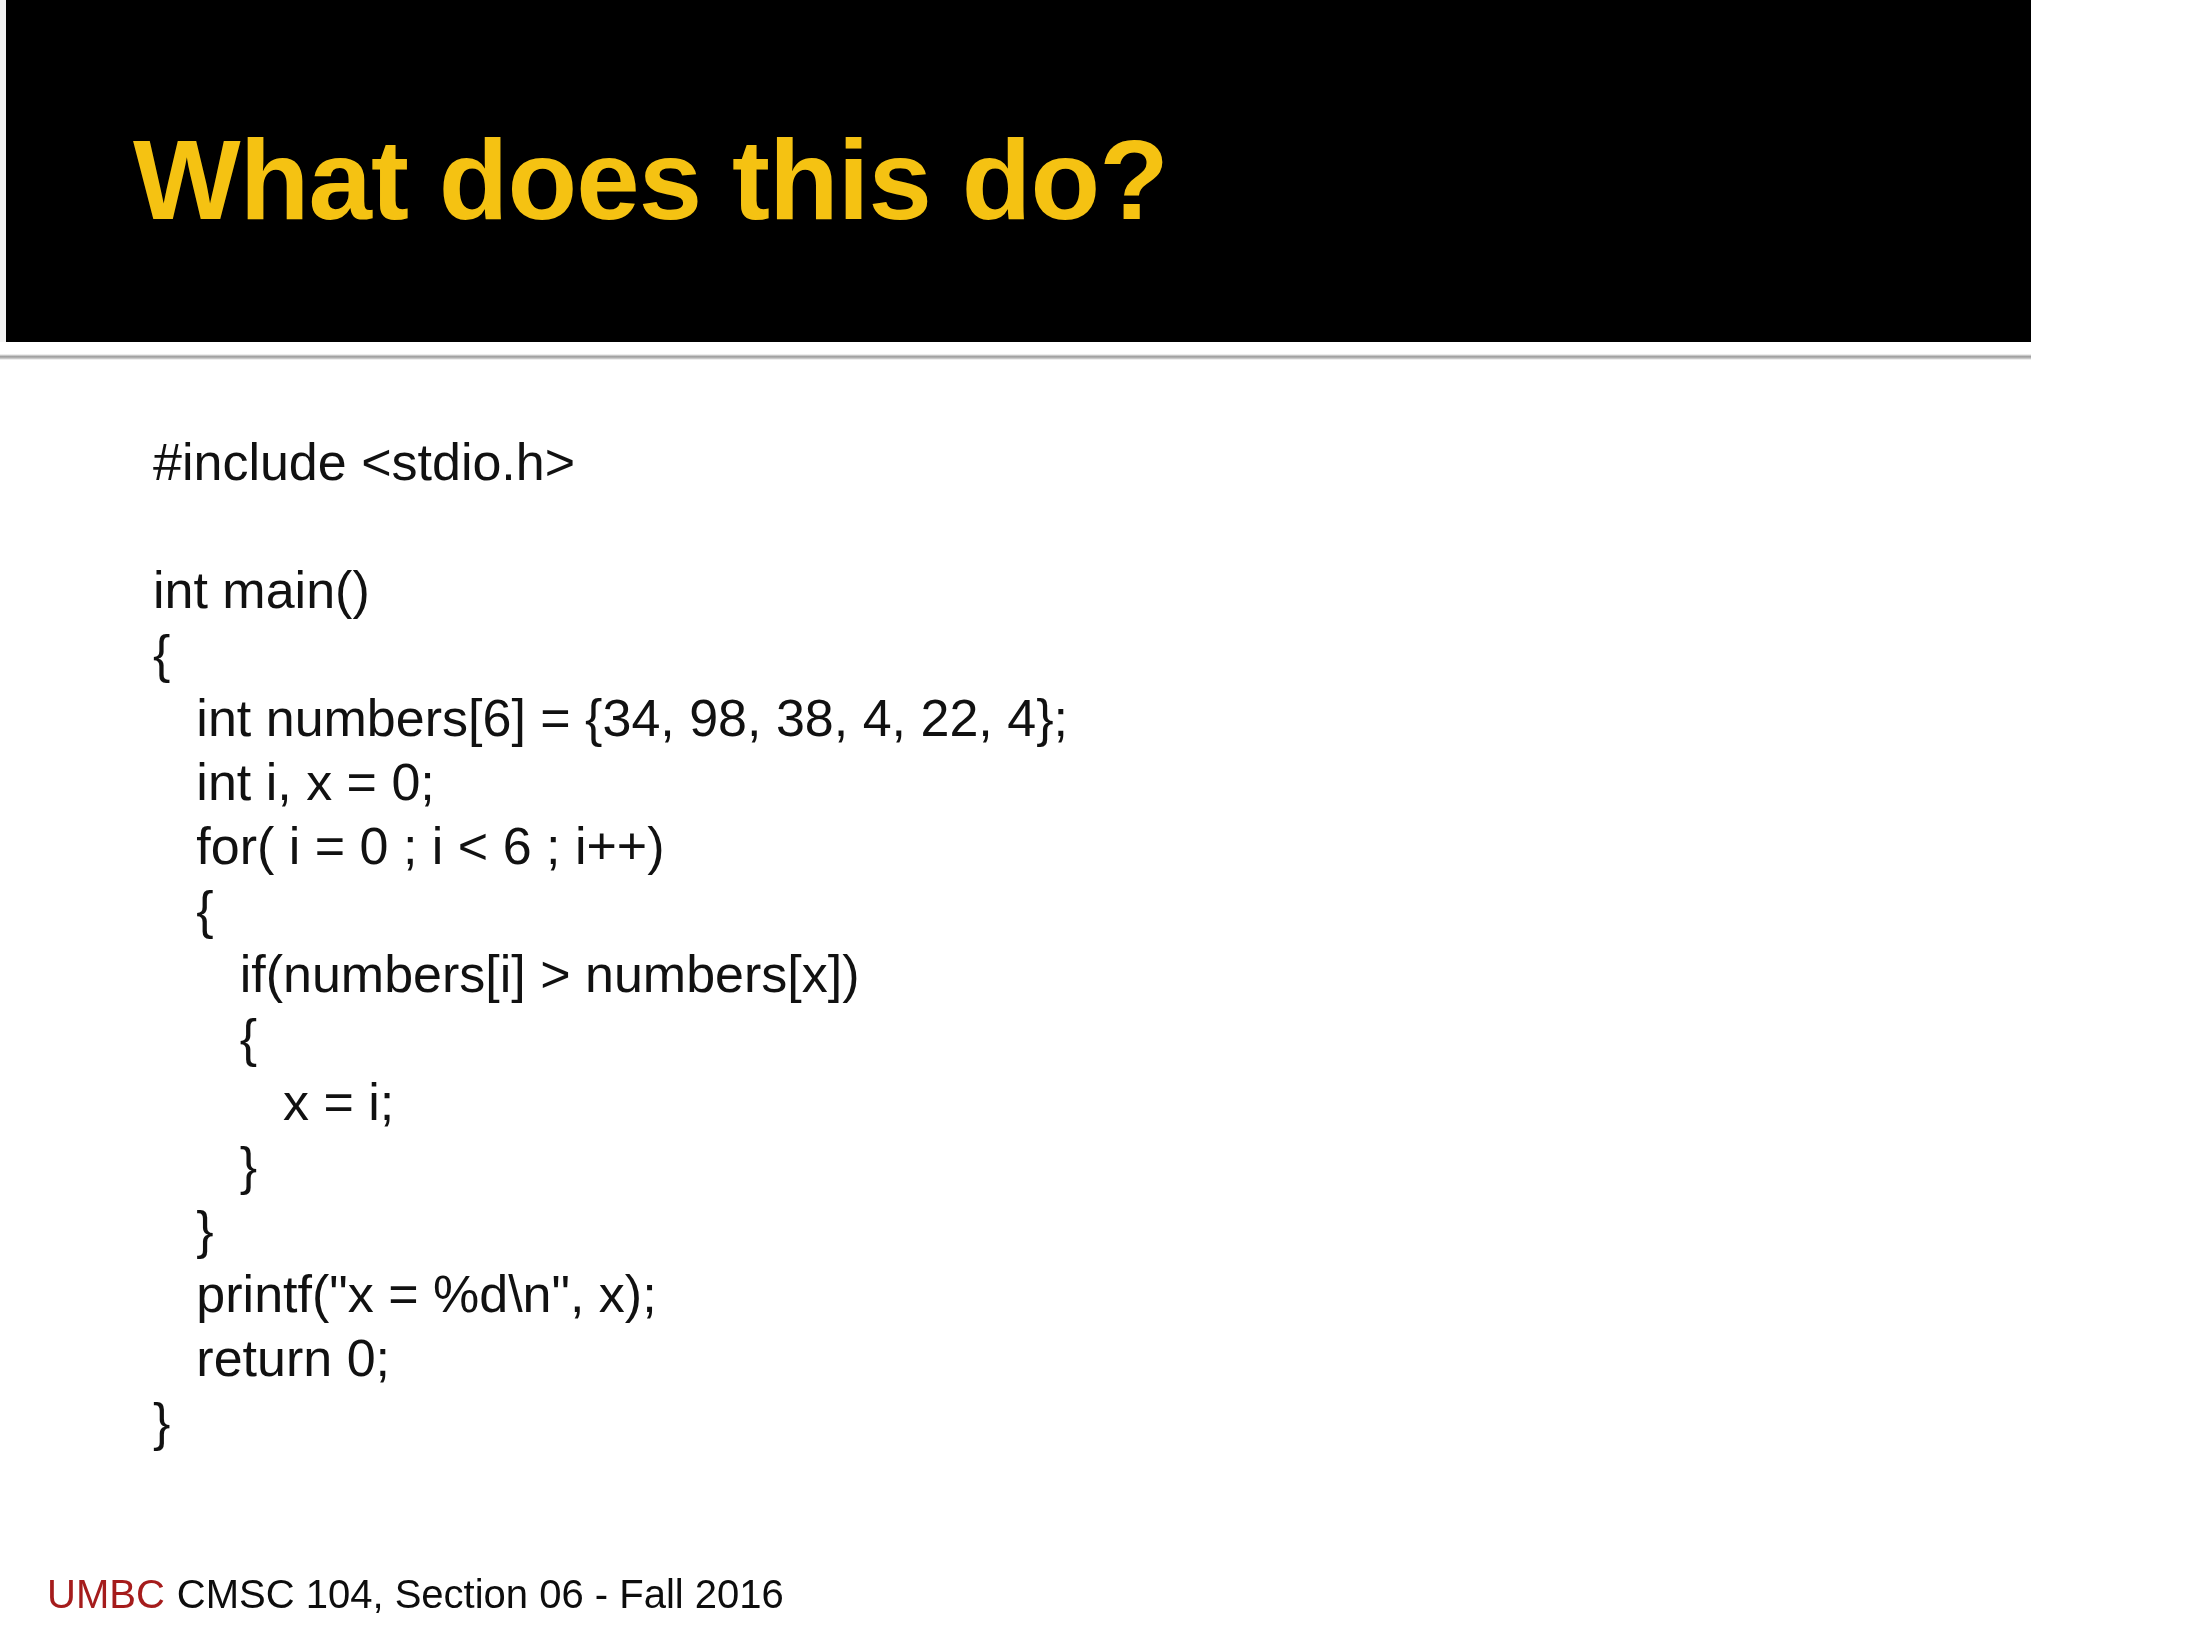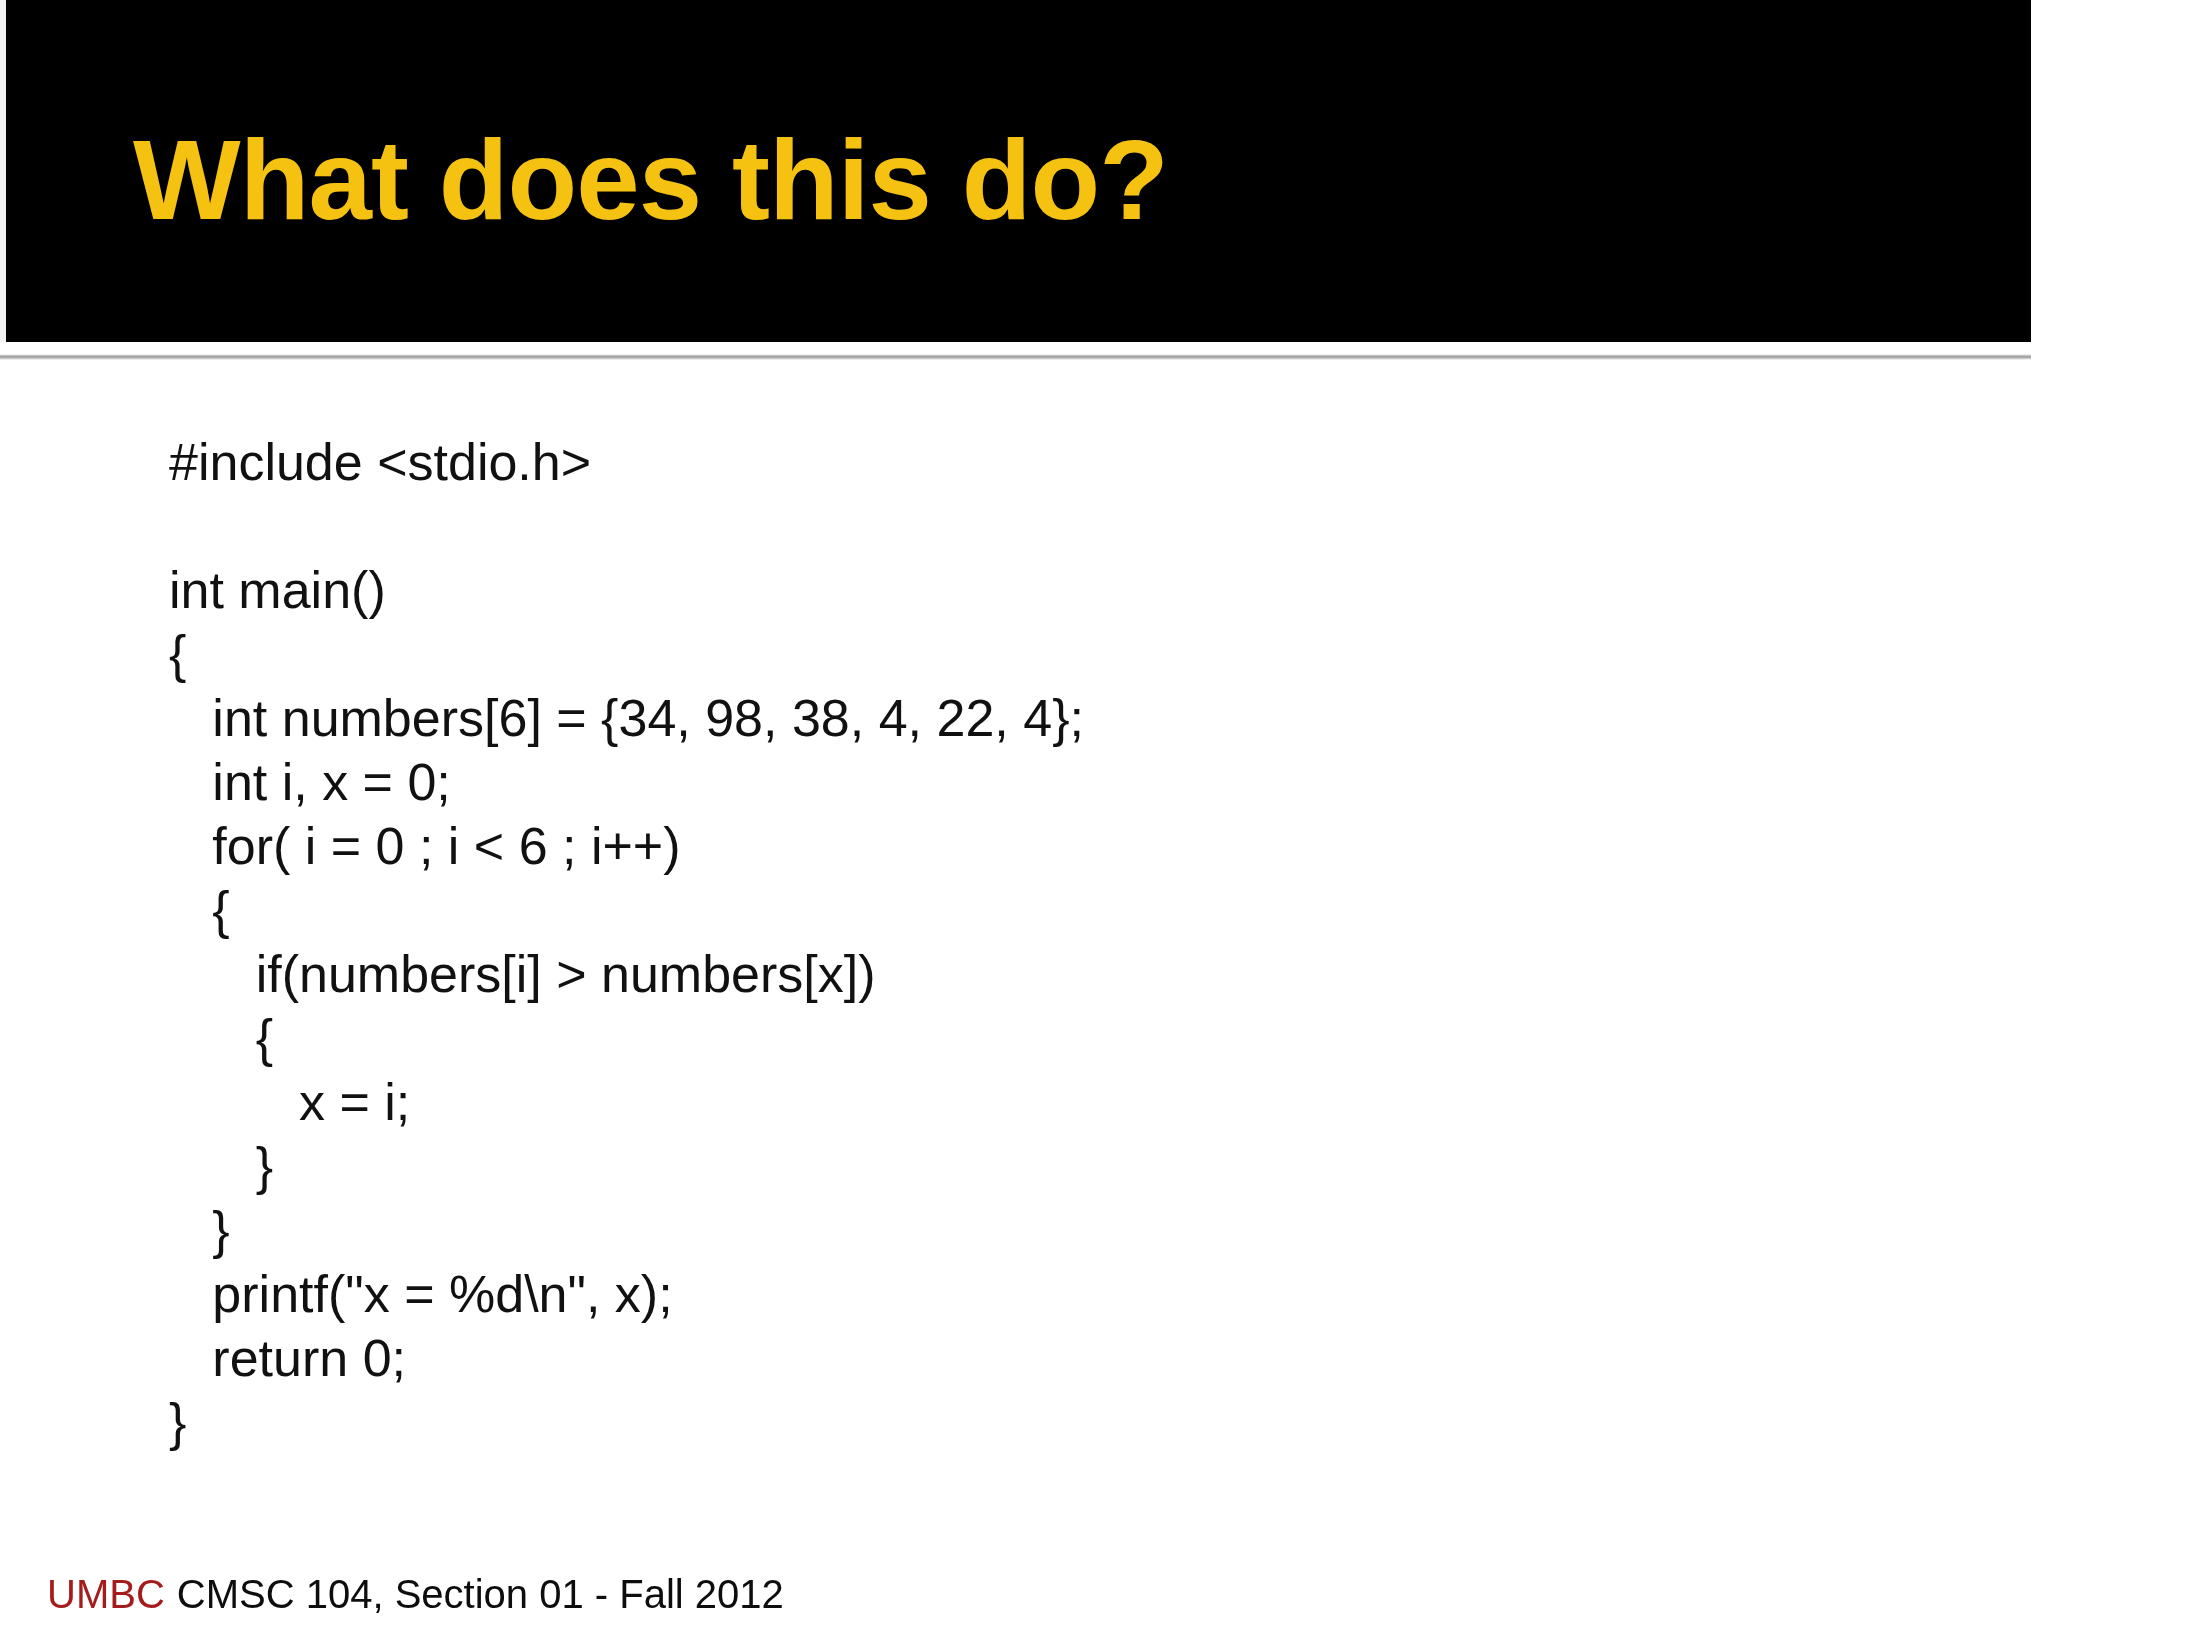--- a/index.html
+++ b/index.html
@@ -65,21 +65,20 @@
     color: #111111;
     font-size: 52px;
     line-height: 64px;
     white-space: pre;
     font-family: "Liberation Sans", sans-serif;
   }
   .code-line {
     display: block;
     height: 64px;
     white-space: pre;
-    margin-left: 16px;
   }
   .code-line.blank {
     height: 64px;
   }
 
   
   #footer {
     position: absolute;
     left: 47px;
     top: 1564px;
@@ -118,19 +117,19 @@
     <div id="title-band-left-edge"></div>
     <div id="slide-title">What does this do?</div>
   </div>
 
   <div id="title-divider"></div>
 
   <div id="code-block"><span class="code-line">#include &lt;stdio.h&gt;</span><span class="code-line blank">&nbsp;</span><span class="code-line">int main()</span><span class="code-line">{</span><span class="code-line">   int numbers[6] = {34, 98, 38, 4, 22, 4};</span><span class="code-line">   int i, x = 0;</span><span class="code-line">   for( i = 0 ; i &lt; 6 ; i++)</span><span class="code-line">   {</span><span class="code-line">      if(numbers[i] &gt; numbers[x])</span><span class="code-line">      {</span><span class="code-line">         x = i;</span><span class="code-line">      }</span><span class="code-line">   }</span><span class="code-line">   printf("x = %d\n", x);</span><span class="code-line">   return 0;</span><span class="code-line">}</span></div>
 
   <div id="footer">
     <span id="footer-org">UMBC</span>
-    <span id="footer-course">CMSC 104, Section 01 - Fall 2012</span>
+    <span id="footer-course">CMSC 104, Section 06 - Fall 2016</span>
   </div>
 
   <div id="page-number">31</div>
 
 </div>
 
 
 </body></html>

